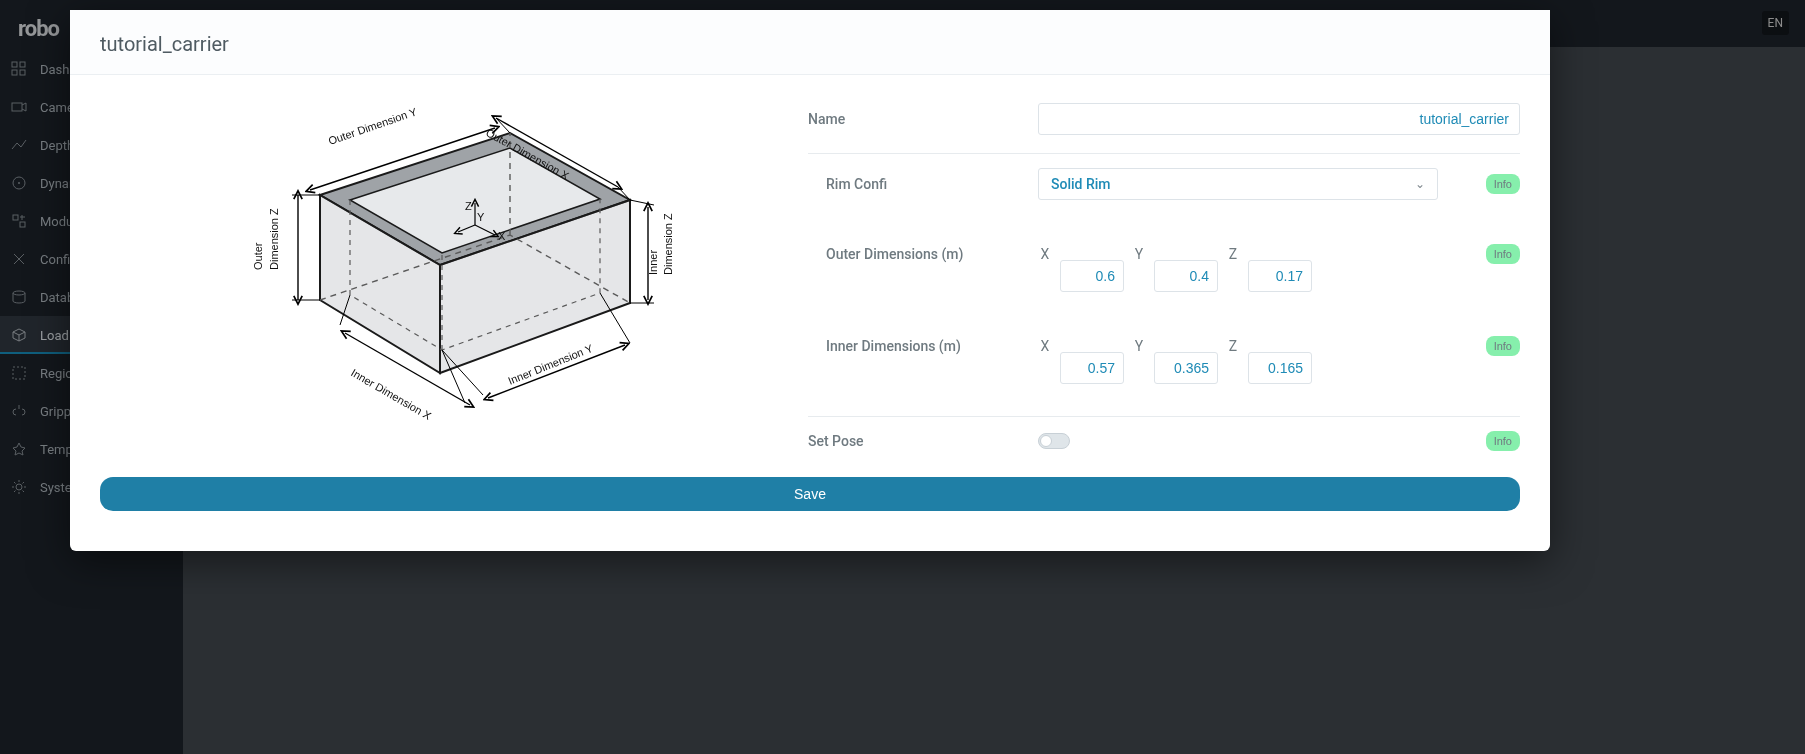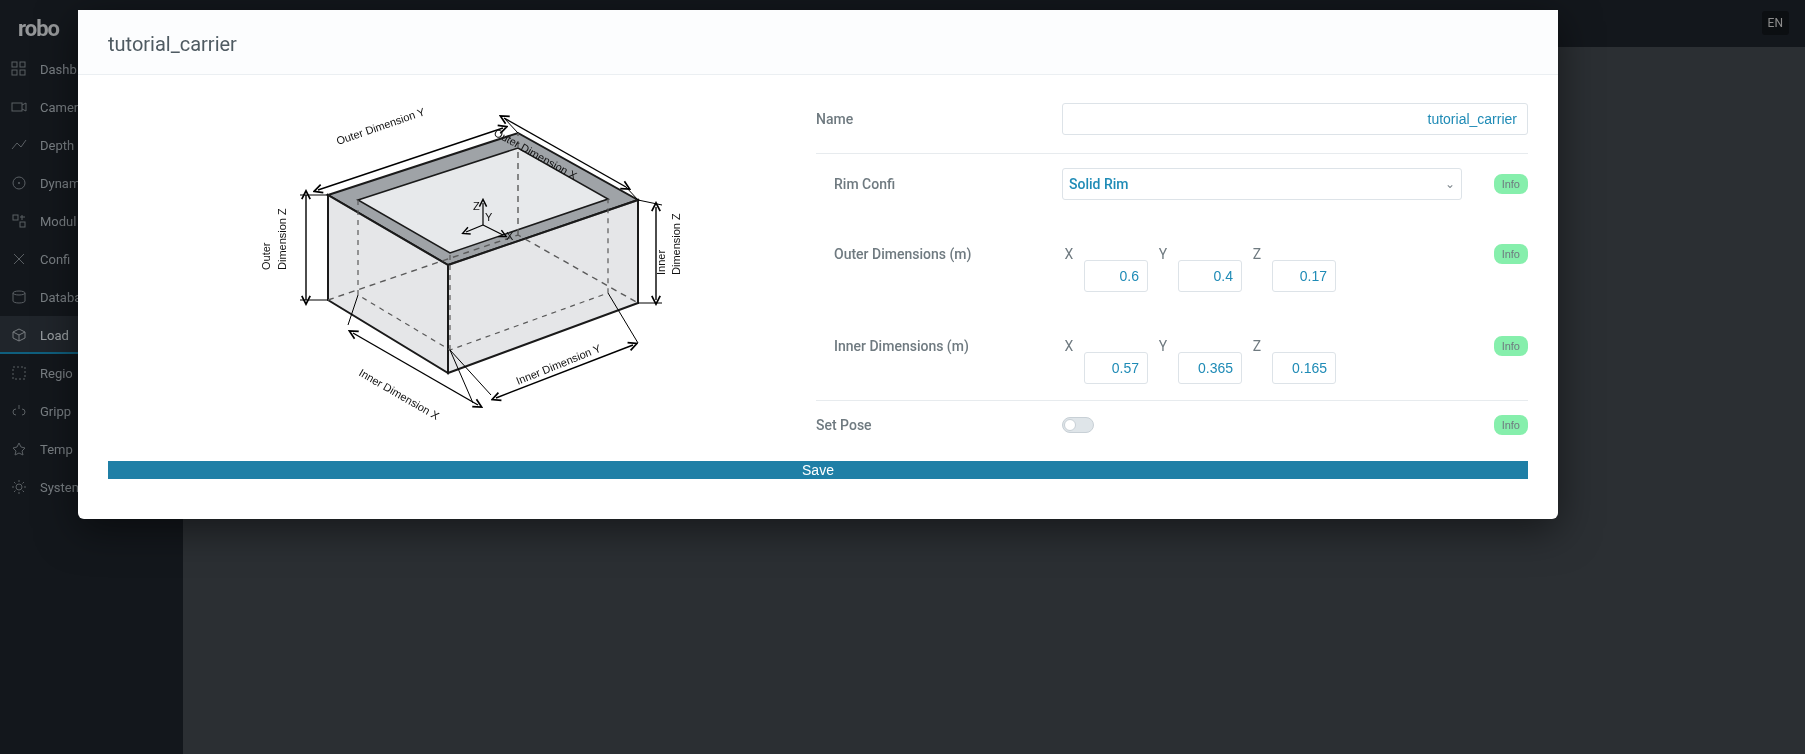--- a/index.html
+++ b/index.html
@@ -36,54 +36,54 @@
 }
 .lang-btn {
   position: absolute; top: 11px; right: 16px;
   background: #111418; color: #bbb; font-size: 12px;
   padding: 5px 6px; border-radius: 3px;
 }
 .overlay {
   position: absolute; inset: 0; background: rgba(0,0,0,0.25);
 }
 .modal {
-  position: absolute; top: 10px; left: 78px; width: 1480px;
+  position: absolute; top: 10px; left: 70px; width: 1480px;
   background: #ffffff; border-radius: 6px;
   box-shadow: 0 10px 40px rgba(0,0,0,0.5);
 }
 .modal-header {
   padding: 22px 30px 18px 30px;
   border-bottom: 1px solid #ebeff2;
   color: #4f5b62; font-size: 20px; font-weight: 400;
   background: #fcfdfe;
 }
 .modal-body {
   display: flex; padding: 20px 30px 10px 30px; gap: 28px;
 }
 .diagram-col { flex: 0 0 680px; display:flex; justify-content:center; }
 .form-col {
   flex: 1; display: flex; flex-direction: column;
 }
 .form-row {
-  display: flex; align-items: center; padding: 8px 0; gap: 16px;
+  display: flex; align-items: center; padding: 8px 0; 
 }
 .form-row.sep { border-bottom: 1px solid #e7ebee; padding-bottom: 18px; margin-bottom: 6px; }
-.form-row.sep-indent { border-bottom: 1px solid #e7ebee; padding-bottom: 16px; margin-bottom: 6px; }
+.form-row.sep-indent { border-bottom: 1px solid #e7ebee; padding-bottom: 32px; margin-bottom: 6px; }
 .row-label {
   color: #6f7a80; font-size: 14px; font-weight: 500;
   flex: 0 0 230px;
 }
 .row-label.indent { padding-left: 18px; flex: 0 0 230px; }
 .input-name {
   flex: 1; height: 32px; border: 1px solid #dde3e8; border-radius: 3px;
   padding: 0 10px; text-align: right; color: #1f8bb6; font-size: 14px;
 }
 .select {
   flex: 1; height: 32px; border: 1px solid #dde3e8; border-radius: 3px;
-  padding: 0 6px; display: flex; align-items: center; justify-content: space-between;
+  padding: 0 12px; display: flex; align-items: center; justify-content: space-between;
   color: #1f8bb6; font-weight: 500; cursor: pointer;
   max-width: 400px;
 }
 .chevron { color: #818a90; font-size: 12px; }
 .dim-group { display: flex; align-items: center; gap: 8px; }
 .dim-label { color: #6f7a80; font-size: 14px; width: 14px; text-align: center; }
 .dim-input {
   width: 64px; height: 32px; border: 1px solid #dde3e8; border-radius: 3px;
   text-align: right; padding: 0 8px; color: #1f8bb6; font-size: 14px; margin-top: 44px;
 }
@@ -97,22 +97,22 @@
   border: 1px solid #c8d0d6; position: relative; cursor: pointer;
 }
 .toggle-knob {
   position: absolute; left: 1px; top: 1px; width: 12px; height: 12px;
   background: #fff; border-radius: 50%; border: 1px solid #c8d0d6;
 }
 .modal-footer {
   display: flex; gap: 10px; padding: 8px 30px 40px 30px;
 }
 .btn-save {
-  flex: 1; height: 18px; background: #1f7fa6; color: #fff;
-  border: none; border-radius: 0; font-size: 14px; cursor: pointer;
+  flex: 1; height: 34px; background: #1f7fa6; color: #fff;
+  border: none; border-radius: 13px; font-size: 14px; cursor: pointer;
 }
 .btn-cancel {
   flex: 1; height: 34px; background: #fff; color: #6f7a80;
   border: 1px solid #e7ebee; border-radius: 2px; font-size: 14px; cursor: pointer;
 }
 .diagram-svg text {
   font-family: -apple-system, sans-serif; font-size: 11px; fill: #111;
 }
 </style>
 </head>

